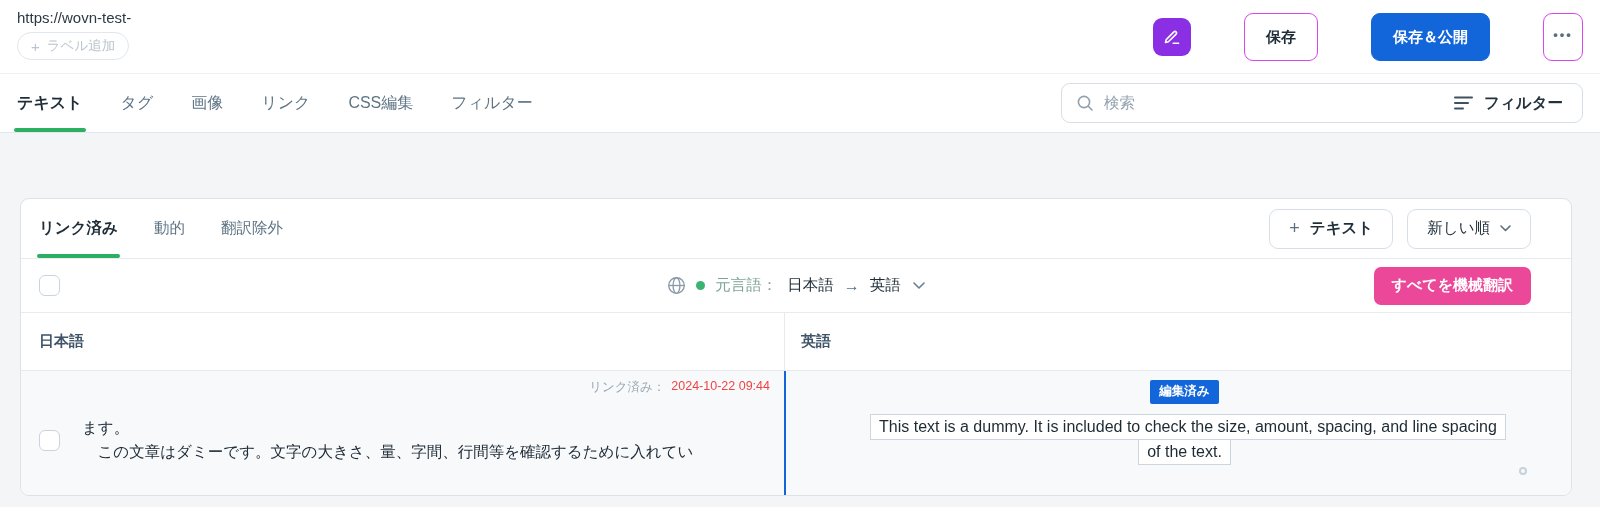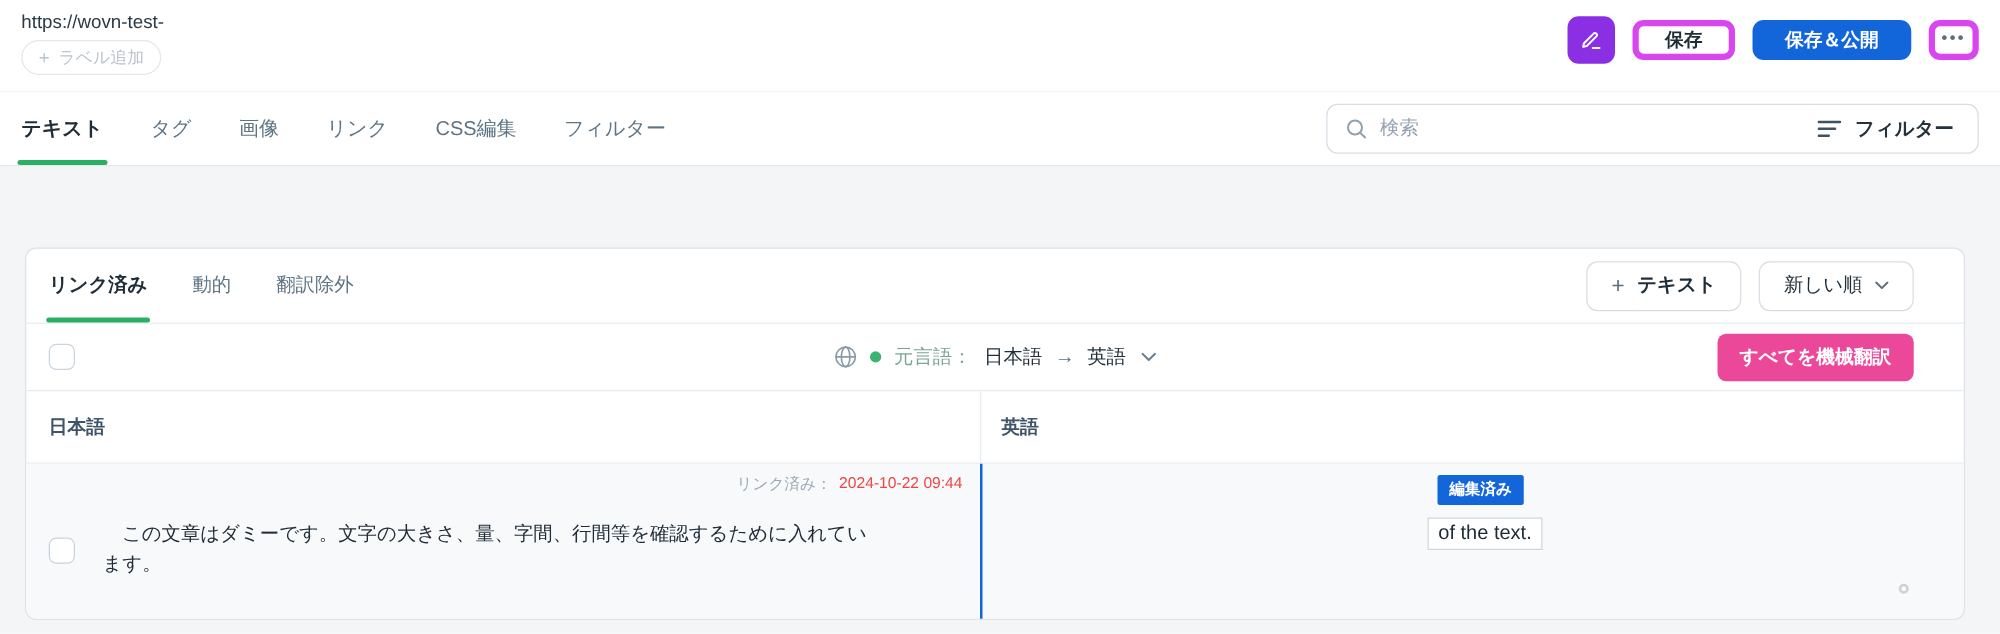--- a/index.html
+++ b/index.html
@@ -18,24 +18,25 @@
   .url-text { font-size:15px; color:#2b3a45; }
   .add-label-btn {
     margin-top:6px; height:28px; padding:0 13px;
     display:inline-flex; align-items:center; gap:7px;
     border:1px solid #e1e7ec; border-radius:15px; background:#fff;
     color:#bac4ce; font-size:13.5px; cursor:pointer;
   }
   .add-label-btn .plus { font-size:15px; }
   .header-right { display:flex; gap:14px; padding-top:13px; align-items:center; }
   .btn {
-    height:32px; border-radius:9px; border:5px solid #d946ef; background:#fff;
+    height:48px; border-radius:9px; border:1px solid #d946ef; background:#fff;
     display:inline-flex; align-items:center; justify-content:center;
     font-size:15px; font-weight:bold; color:#1f2d38; cursor:pointer;
     font-family:inherit;
+    margin-left:39px;
   }
   .icon-btn-purple {
     width:38px; height:38px; border:none; border-radius:9px;
     background:#8b2fe4; display:inline-flex; align-items:center; justify-content:center;
     cursor:pointer;
   }
   .btn-save { padding:0 21px; }
   .btn-primary { padding:0 21px; background:#1366d9; border-color:#1366d9; color:#fff; }
   .btn-more { width:40px; color:#5d6e7d; font-size:13px; letter-spacing:2px; padding-bottom:6px; }
   
@@ -280,27 +281,28 @@
     </div>
 
     <div class="trow">
       <div class="cell-src">
         <div class="status-line">
           <span class="status-label">リンク済み：</span>
           <span class="status-time">2024-10-22 09:44</span>
         </div>
         <span class="checkbox"></span>
         <div class="jp-text">
+          <div>ます。</div>
           <div>　この文章はダミーです。文字の大きさ、量、字間、行間等を確認するために入れてい</div>
-          <div>ます。</div>
         </div>
       </div>
       <div class="cell-tgt">
         <span class="badge-edited">編集済み</span>
         <div class="en-lines">
+          <div class="en-line-wrap"><span class="en-line">This text is a dummy. It is included to check the size, amount, spacing, and line spacing</span></div>
           <div class="en-line-wrap"><span class="en-line">of the text.</span></div>
         </div>
         <span class="resize-ring"></span>
       </div>
     </div>
 
   </div>
 </div>
 
 </body></html>

